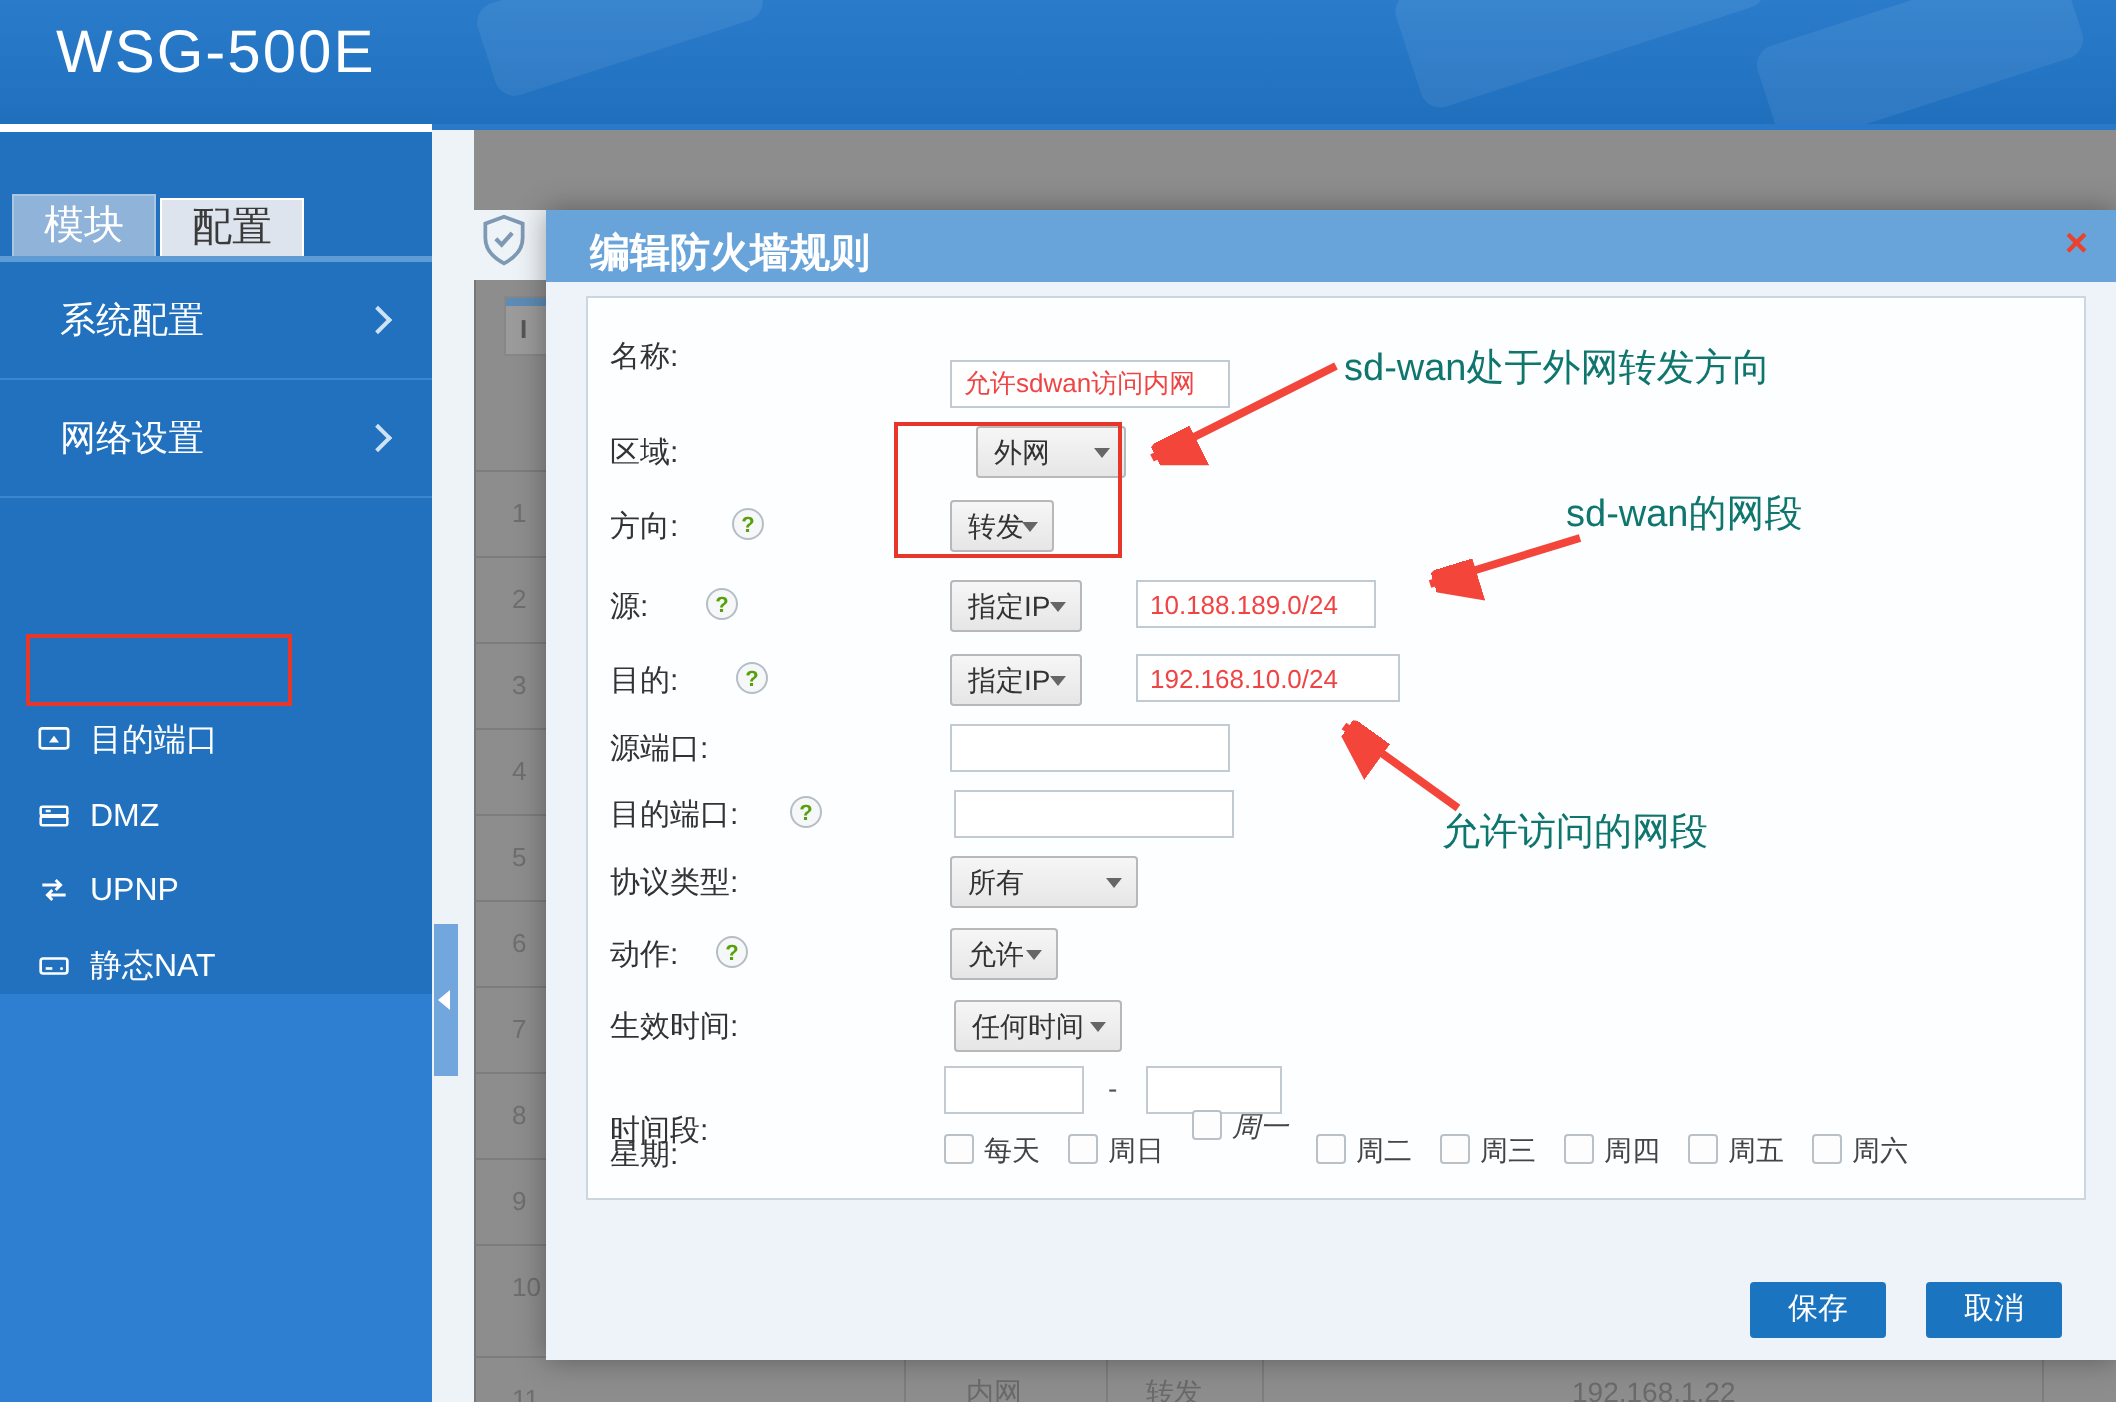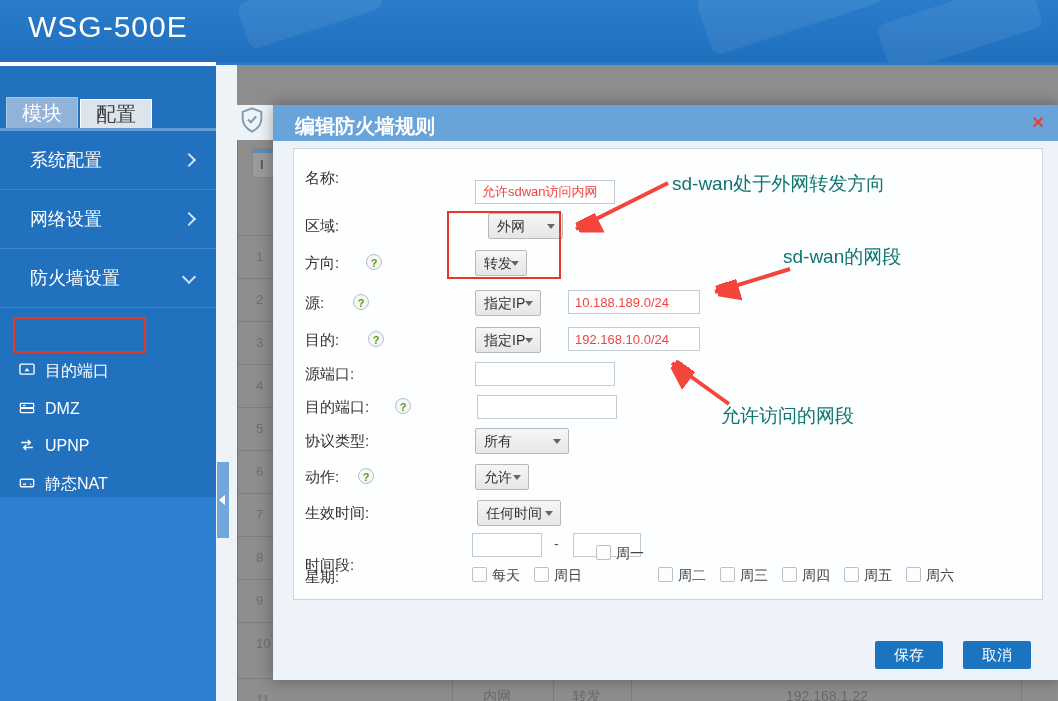--- a/index.html
+++ b/index.html
@@ -97,24 +97,20 @@
     <div class="abs tab-underline"></div>
 
     <div class="abs side-section" style="top:65px;">
       <span>系统配置</span>
       <span class="chev right"></span>
     </div>
     <div class="abs side-section" style="top:124px;">
       <span>网络设置</span>
       <span class="chev right"></span>
     </div>
-    <div class="abs side-section" style="top:183px;">
-      <span>防火墙设置</span>
-      <span class="chev down"></span>
-    </div>
 
     <div class="abs side-sub" style="top:289px;">
       <svg width="20" height="20" viewBox="0 0 24 24">
         <rect x="3.5" y="5" width="17" height="12" rx="1.5" fill="none" stroke="#fff" stroke-width="1.6"></rect>
         <polygon points="12,9.5 9,13.5 15,13.5" fill="#fff"></polygon>
       </svg>
       <span class="lbl">目的端口</span>
     </div>
     <div class="abs side-sub" style="top:327px;">
       <svg width="20" height="20" viewBox="0 0 24 24">
@@ -226,21 +222,21 @@
     </div>
 
     <div class="abs red-rect" style="left:174px;top:106px;width:110px;height:64px;"></div>
 
     <div class="f-label" style="top:189px;">源:</div>
     <div class="help" style="left:80px;top:189px;">?</div>
     <div class="f-select" style="left:202px;top:185px;width:66px;">
       <span>指定IP</span>
       <span class="sel-arrow"></span>
     </div>
-    <input class="f-input" style="left: 295px; top: 185px; width: 132px;" value="10.188.189.0/24">
+    <input class="f-input" style="left: 295px; top: 185px; width: 120px;" value="10.188.189.0/24">
 
     <div class="f-label" style="top:226px;">目的:</div>
     <div class="help" style="left:95px;top:226px;">?</div>
     <div class="f-select" style="left:202px;top:222px;width:66px;">
       <span>指定IP</span>
       <span class="sel-arrow"></span>
     </div>
     <input class="f-input" style="left: 295px; top: 222px; width: 132px;" value="192.168.10.0/24">
 
     <div class="f-label" style="top:260px;">源端口:</div>
@@ -270,21 +266,21 @@
     </div>
 
     <div class="f-label" style="top:431px;margin-top:20px;">时间段:</div>
     <input class="f-input" style="left: 199px; top: 428px; width: 70px;">
     <div class="dash" style="left:281px;top:431px;">-</div>
     <input class="f-input" style="left: 300px; top: 428px; width: 68px;">
 
     <div class="f-label" style="top:463px;">星期:</div>
     <div class="cb-item" style="left:199px;top:462px;"><span class="cb"></span><span>每天</span></div>
     <div class="cb-item" style="left:261px;top:462px;"><span class="cb"></span><span>周日</span></div>
-    <div class="cb-item" style="left:323px;top:440px;"><span class="cb"></span><span>周一</span></div>
+    <div class="cb-item" style="left:323px;top:450px;font-style:italic;"><span class="cb"></span><span>周一</span></div>
     <div class="cb-item" style="left:385px;top:462px;"><span class="cb"></span><span>周二</span></div>
     <div class="cb-item" style="left:447px;top:462px;"><span class="cb"></span><span>周三</span></div>
     <div class="cb-item" style="left:509px;top:462px;"><span class="cb"></span><span>周四</span></div>
     <div class="cb-item" style="left:571px;top:462px;"><span class="cb"></span><span>周五</span></div>
     <div class="cb-item" style="left:633px;top:462px;"><span class="cb"></span><span>周六</span></div>
 
     <div class="btn" style="left:602px;top:536px;">保存</div>
     <div class="btn" style="left:690px;top:536px;">取消</div>
   </div>
 

